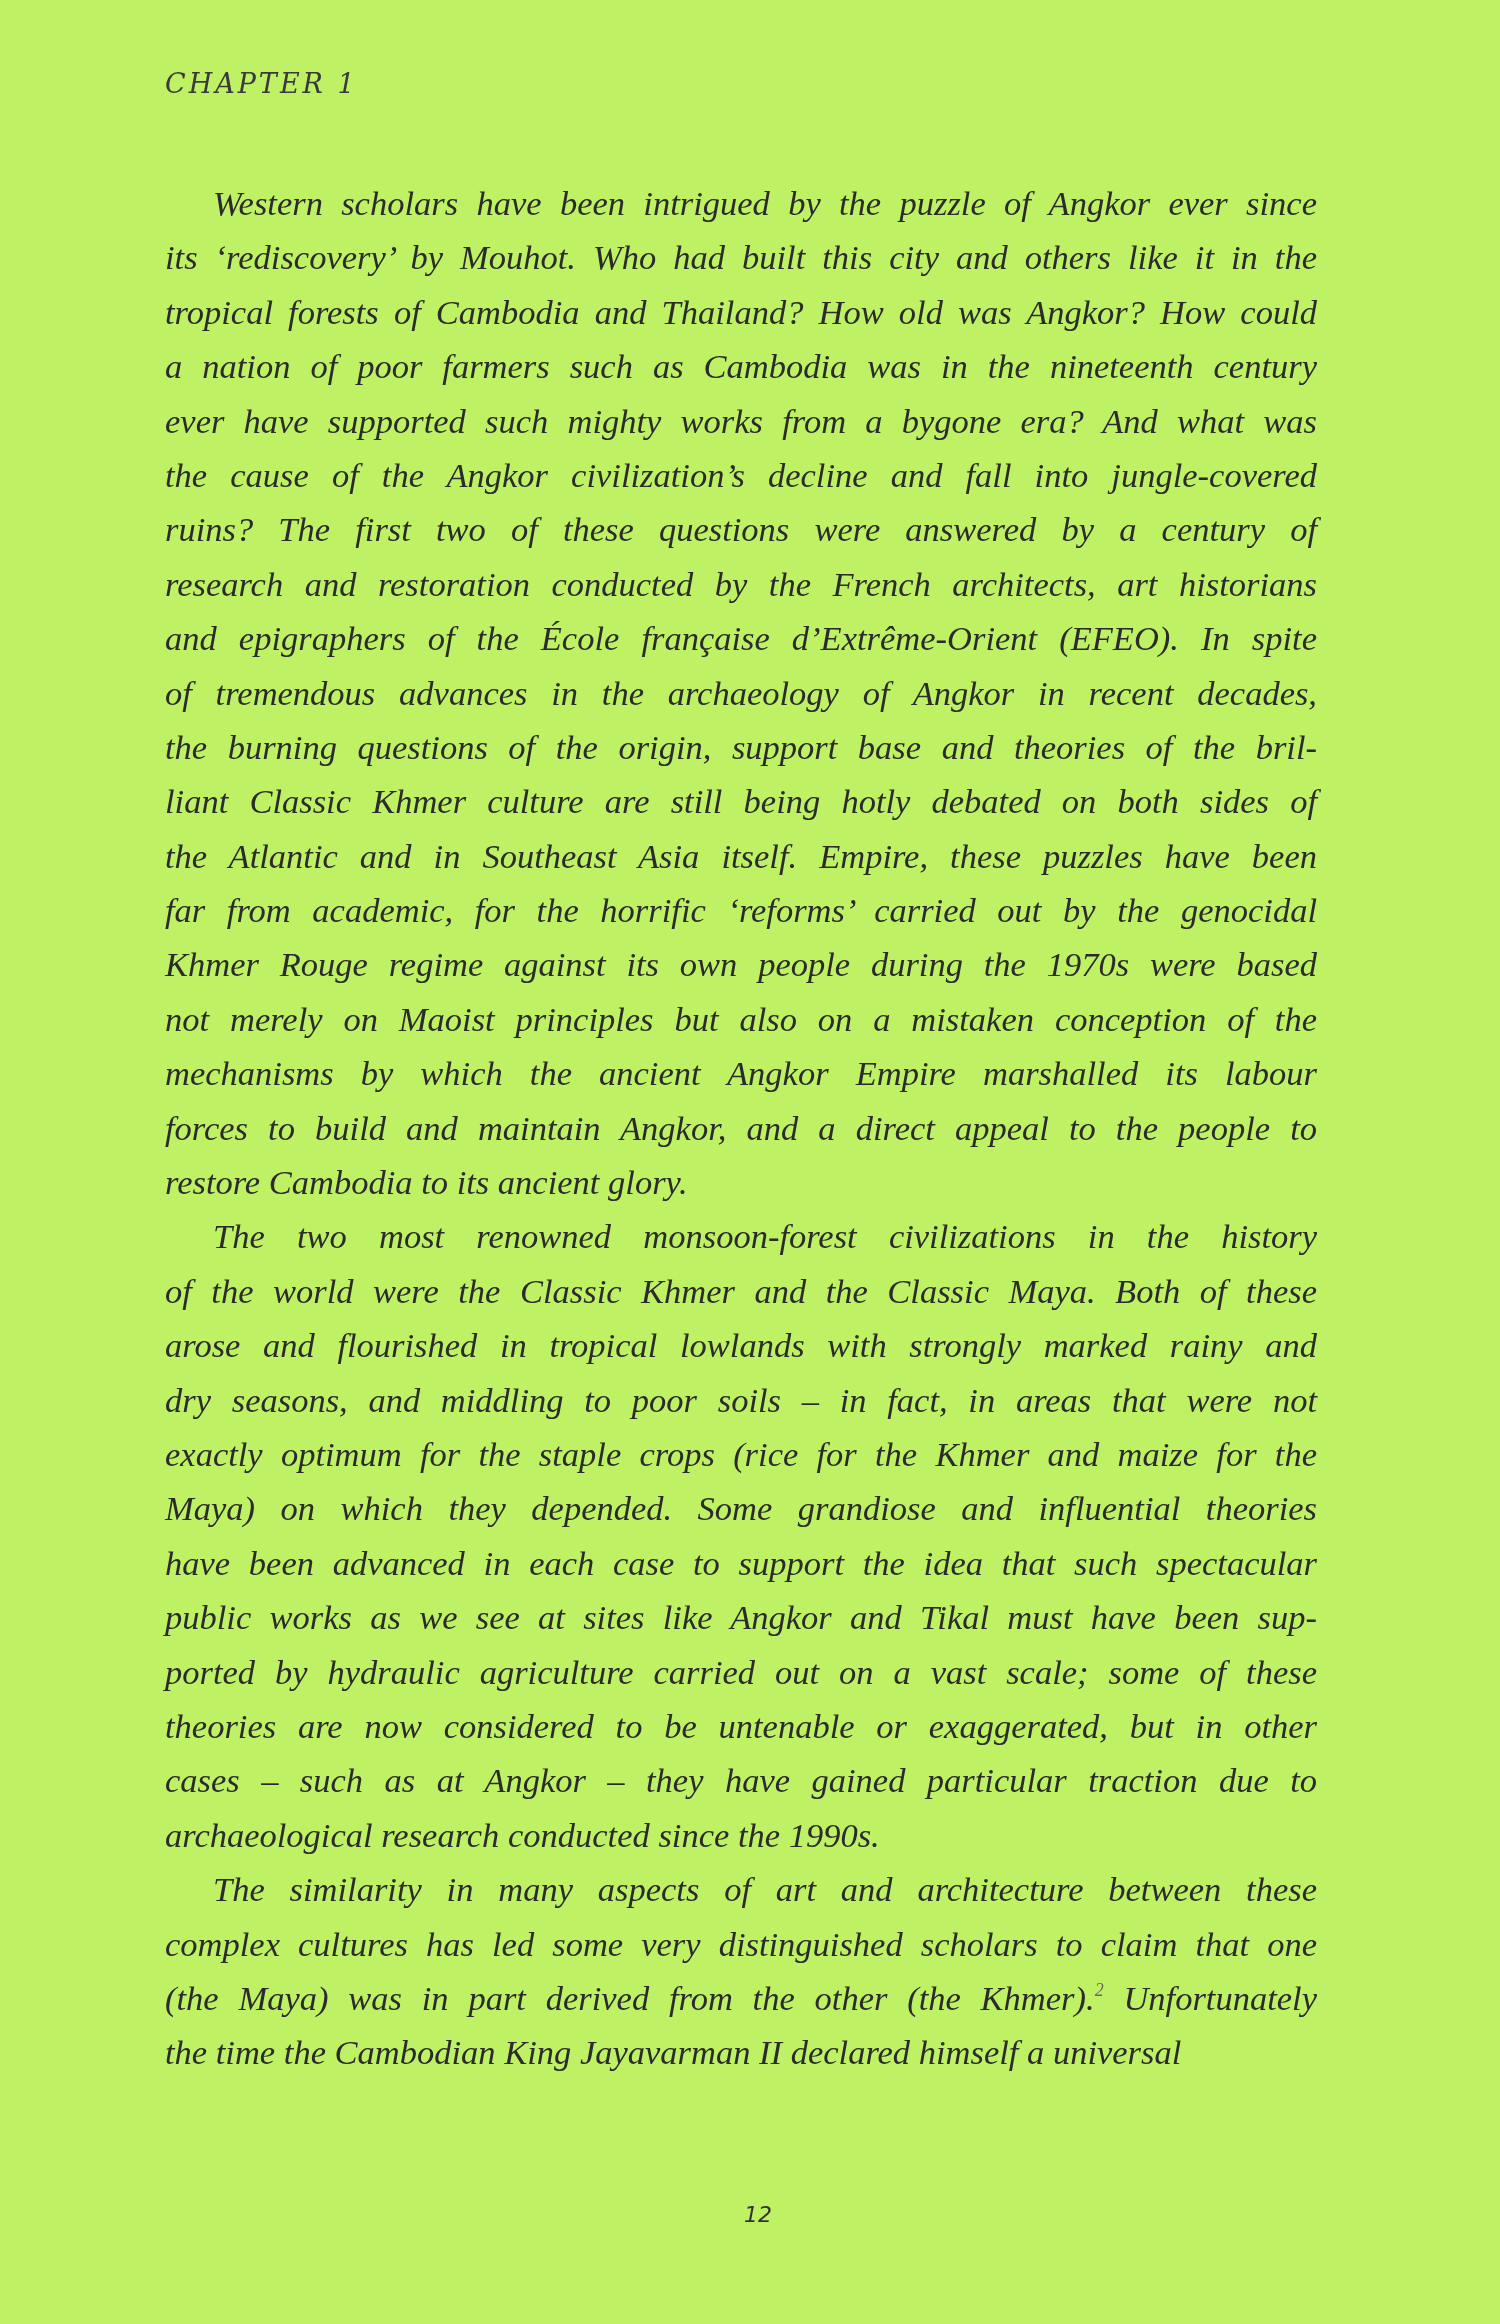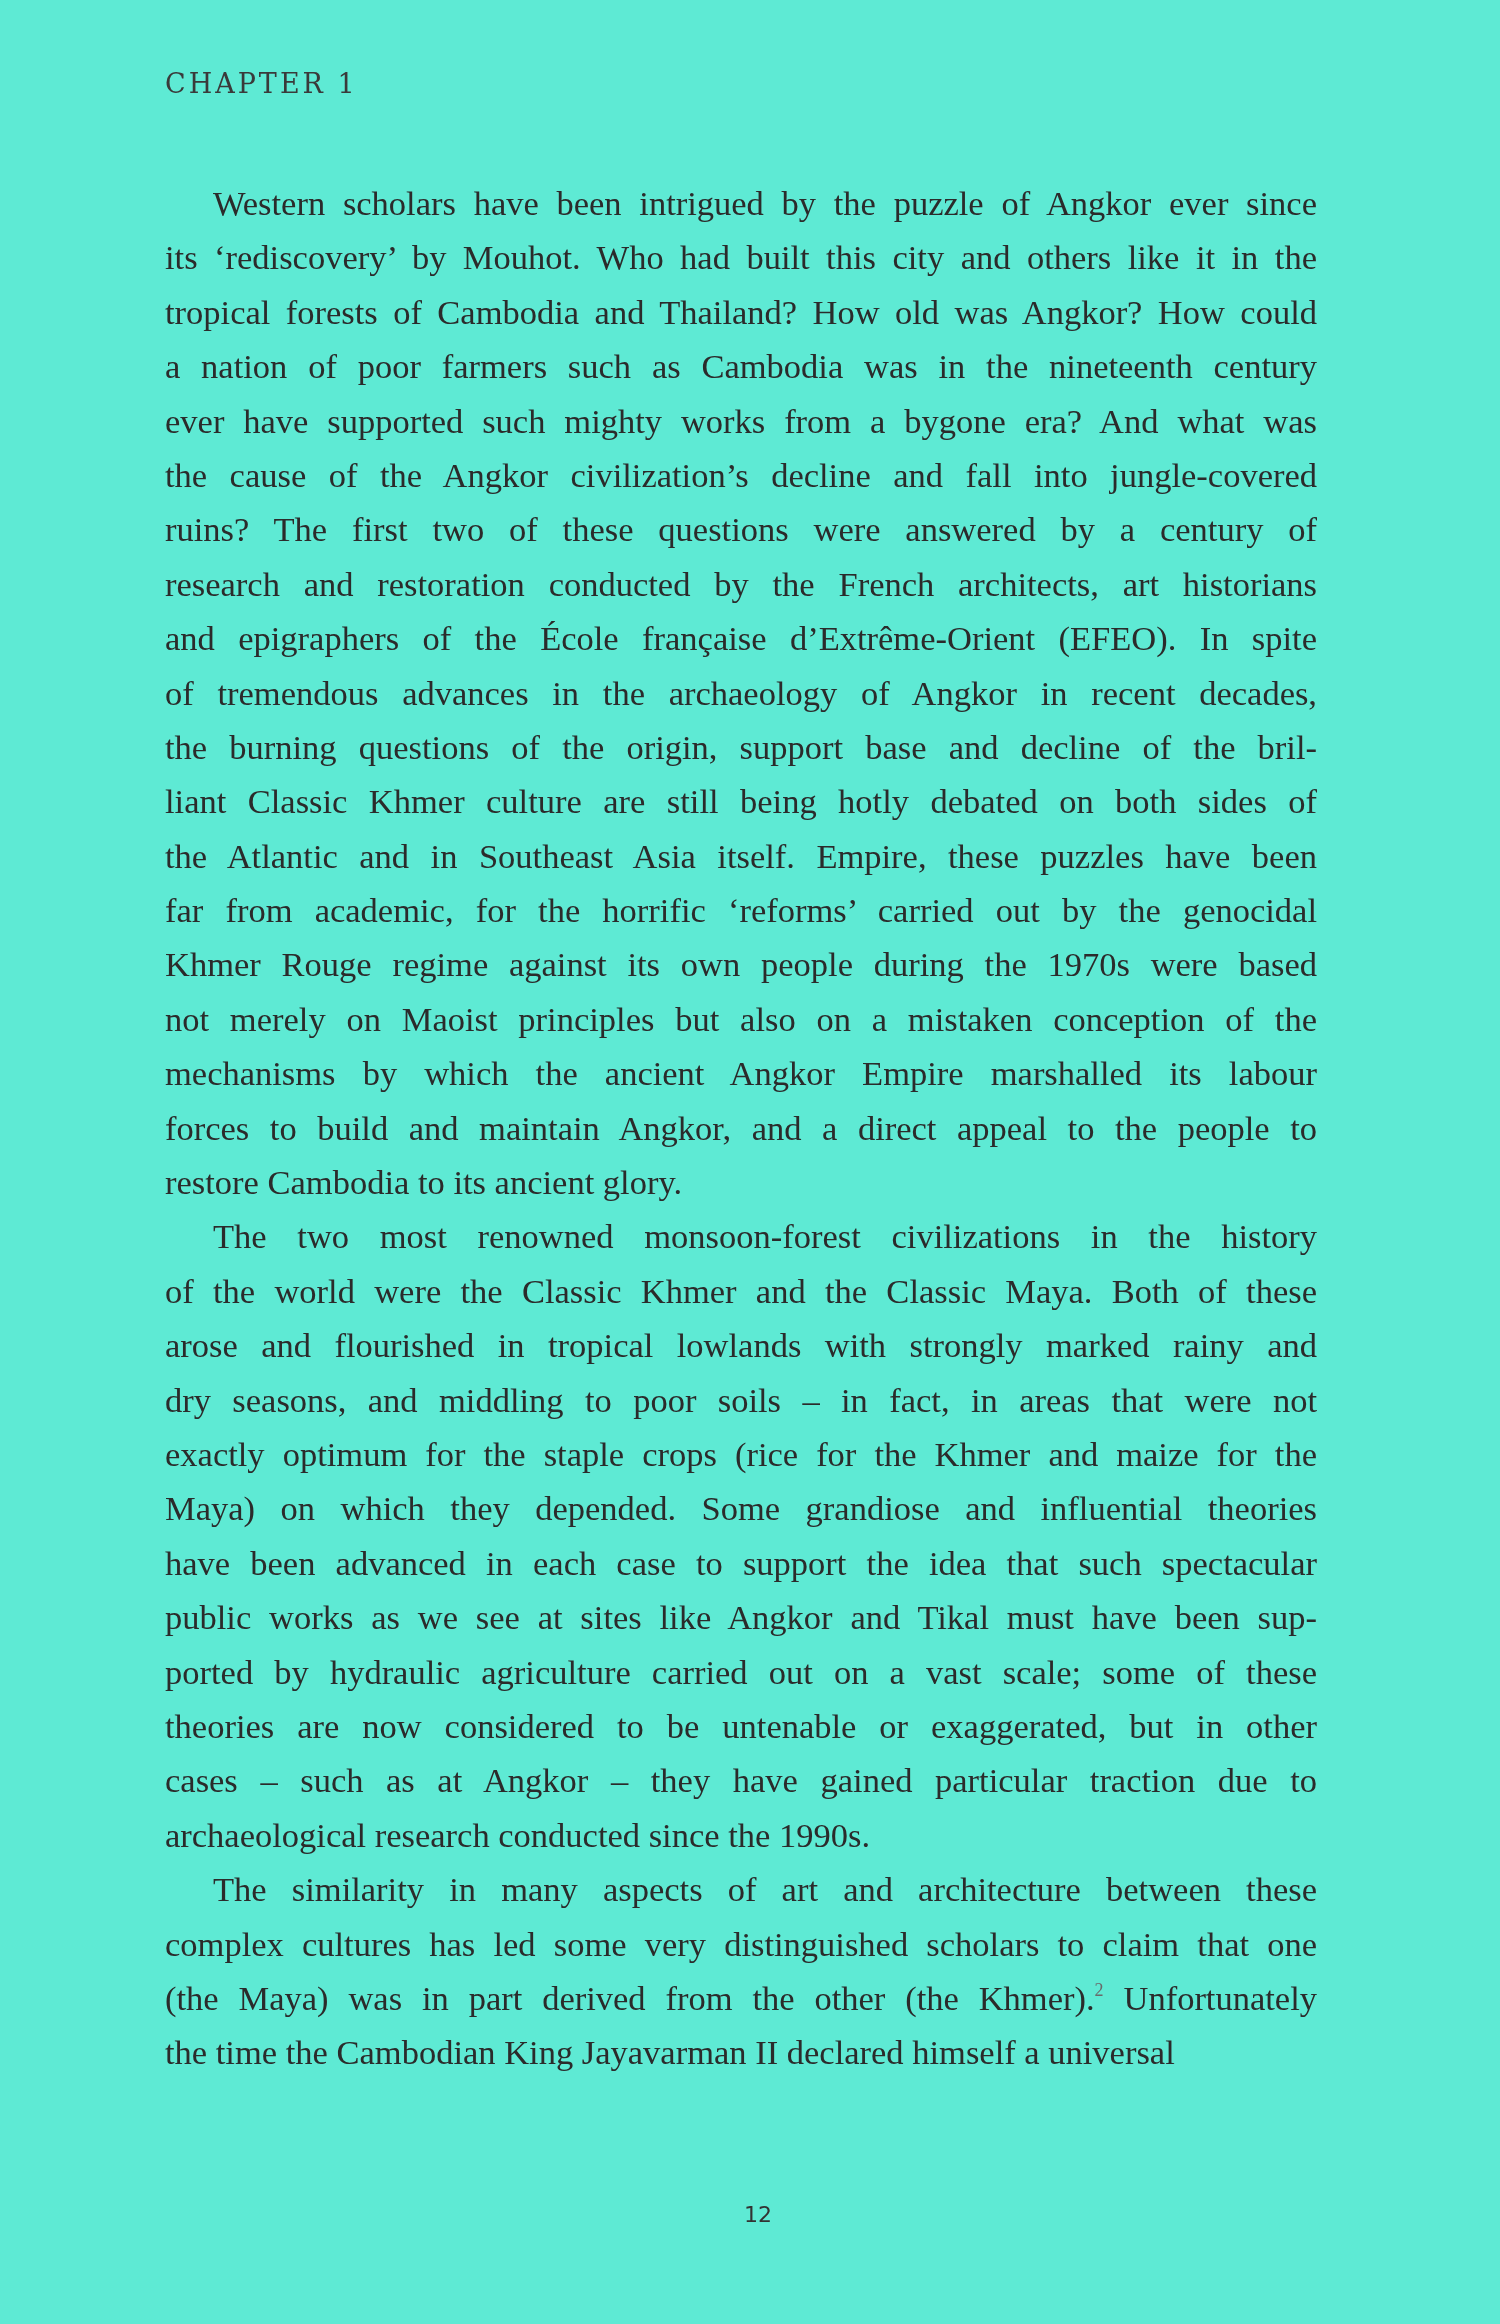--- a/index.html
+++ b/index.html
@@ -1,17 +1,17 @@
 <!DOCTYPE html>
 <html><head>
 <meta charset="utf-8">
 <style>
   html, body { margin: 0; padding: 0; background: #ffffff; }
   body { width: 1500px; height: 2324px; position: relative; overflow: hidden; }
-  .page { position: absolute; left: 0; top: 0; width: 1500px; height: 2324px; background: #5eead4; }
+  .page { position: absolute; left: 0; top: 0; width: 1500px; height: 2324px; background: #bef264; font-style: italic; }
   .running-head {
     position: absolute; left: 165px; top: 68px;
     font-family: "DejaVu Serif", serif; font-size: 27px; letter-spacing: 3px;
     color: #3a3a3a; font-weight: normal;
   }
   .text-block { position: absolute; left: 165px; top: 176px; width: 1152px; }
   .line {
     display: block; height: 54.4px; line-height: 54.4px;
     font-family: "Liberation Serif", serif; font-size: 34.5px; color: #2b2b2b;
     white-space: nowrap; text-align: justify; text-align-last: justify;
@@ -34,21 +34,21 @@
         <span class="line indent">Western scholars have been intrigued by the puzzle of Angkor ever since</span>
         <span class="line">its ‘rediscovery’ by Mouhot. Who had built this city and others like it in the</span>
         <span class="line">tropical forests of Cambodia and Thailand? How old was Angkor? How could</span>
         <span class="line">a nation of poor farmers such as Cambodia was in the nineteenth century</span>
         <span class="line">ever have supported such mighty works from a bygone era? And what was</span>
         <span class="line">the cause of the Angkor civilization’s decline and fall into jungle-covered</span>
         <span class="line">ruins? The first two of these questions were answered by a century of</span>
         <span class="line">research and restoration conducted by the French architects, art historians</span>
         <span class="line">and epigraphers of the École française d’Extrême-Orient (EFEO). In spite</span>
         <span class="line">of tremendous advances in the archaeology of Angkor in recent decades,</span>
-        <span class="line">the burning questions of the origin, support base and decline of the bril-</span>
+        <span class="line">the burning questions of the origin, support base and theories of the bril-</span>
         <span class="line">liant Classic Khmer culture are still being hotly debated on both sides of</span>
         <span class="line">the Atlantic and in Southeast Asia itself. Empire, these puzzles have been</span>
         <span class="line">far from academic, for the horrific ‘reforms’ carried out by the genocidal</span>
         <span class="line">Khmer Rouge regime against its own people during the 1970s were based</span>
         <span class="line">not merely on Maoist principles but also on a mistaken conception of the</span>
         <span class="line">mechanisms by which the ancient Angkor Empire marshalled its labour</span>
         <span class="line">forces to build and maintain Angkor, and a direct appeal to the people to</span>
         <span class="line last">restore Cambodia to its ancient glory.</span>
       </div>
       <div>

